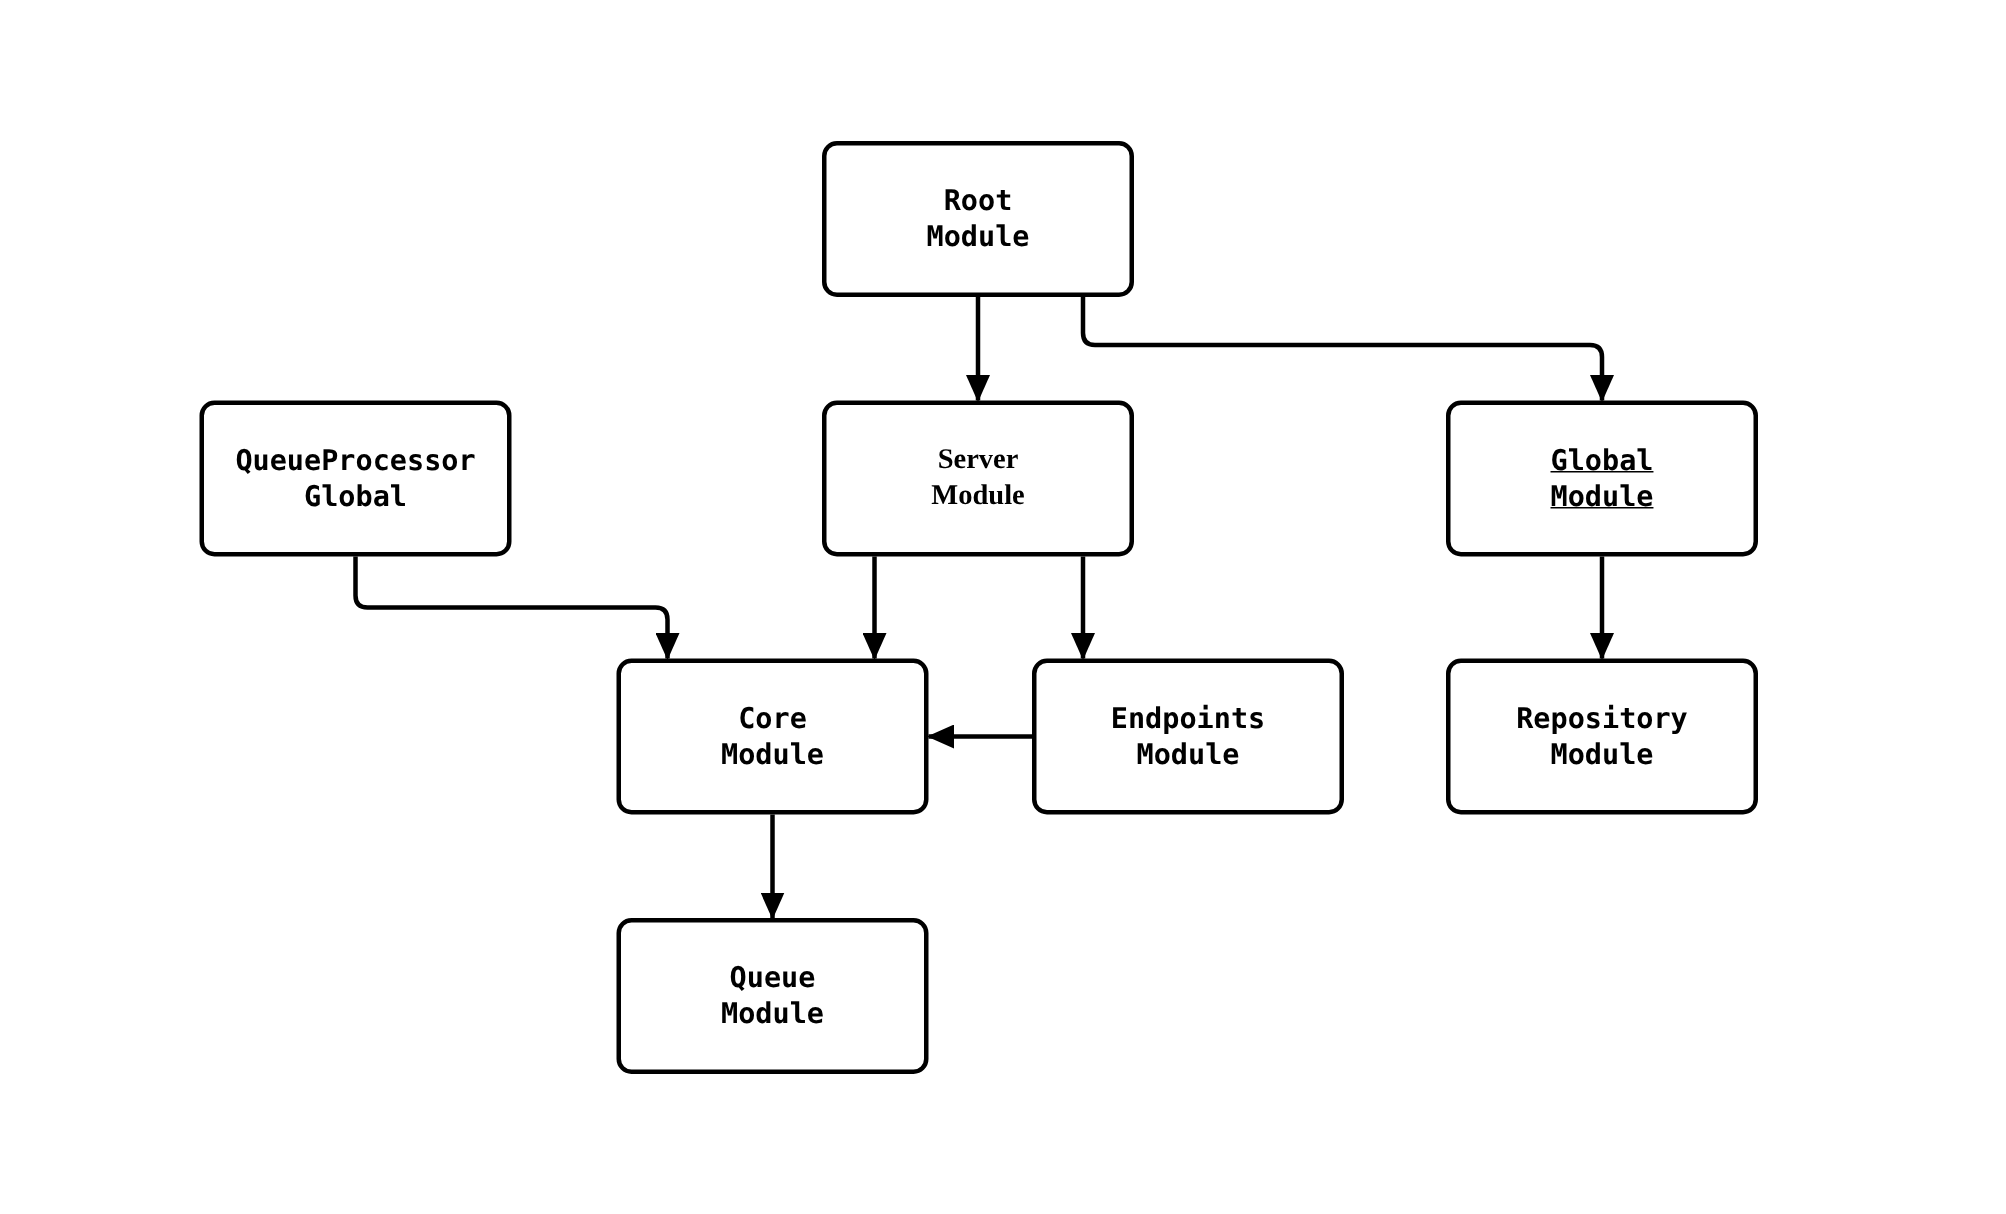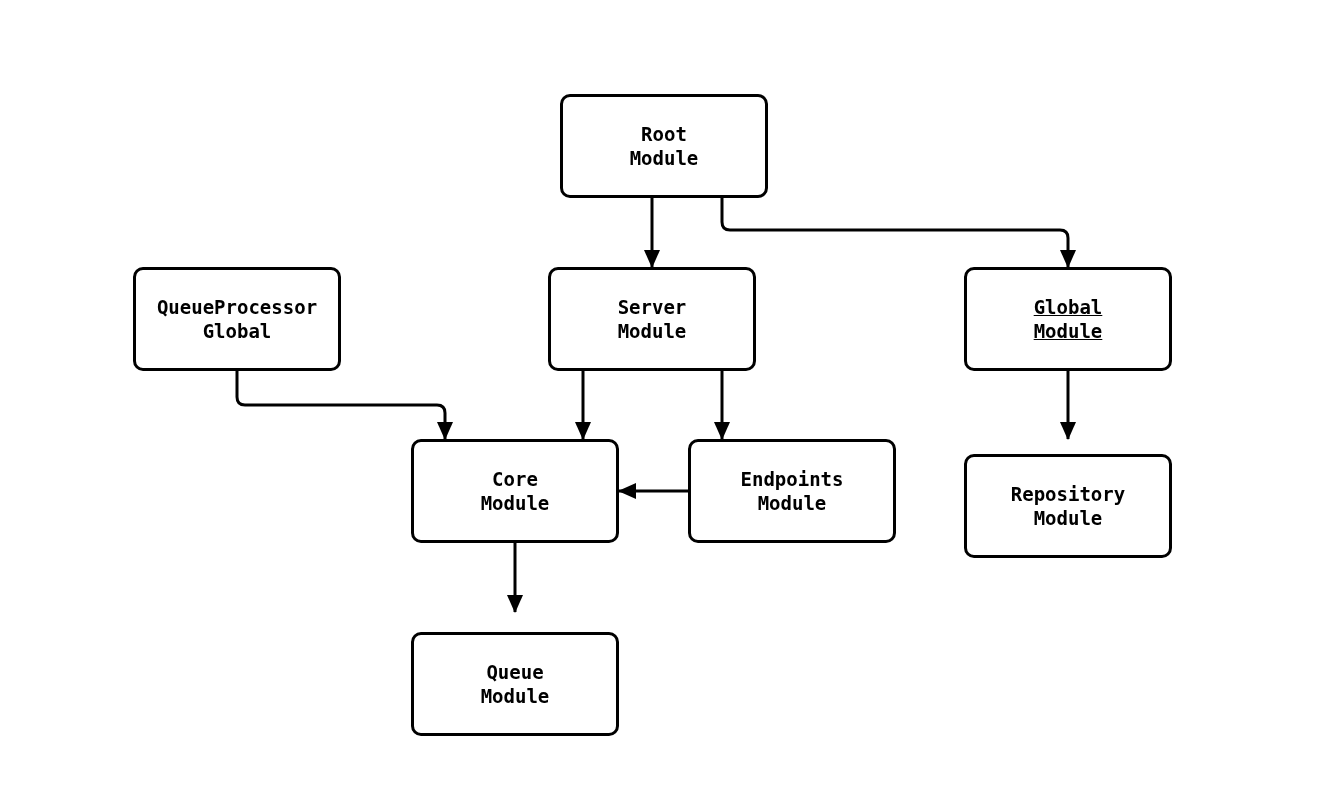--- a/index.html
+++ b/index.html
@@ -33,28 +33,28 @@
     display: flex;
     align-items: center;
     justify-content: center;
     text-align: center;
     font-size: 19px;
     font-weight: 700;
     line-height: 24px;
     color: #000000;
     white-space: pre-line;
   }
-  .n-root          { left: 560px; top: 94px; }
-  .n-server        { left: 548px; top: 267px; }
+  .n-root          { left: 548px; top: 94px; }
+  .n-server        { left: 548px; top: 267px; font-family: Liberation Serif, serif; }
   .n-queueprocessor{ left: 133px; top: 267px; }
   .n-global        { left: 964px; top: 267px; text-decoration: underline; }
   .n-core          { left: 411px; top: 439px; }
   .n-endpoints     { left: 688px; top: 439px; }
-  .n-repository    { left: 964px; top: 454px; }
-  .n-queue         { left: 411px; top: 612px; margin-top: 20px; }
+  .n-repository    { left: 964px; top: 439px; }
+  .n-queue         { left: 411px; top: 612px; }
   .edge {
     fill: none;
     stroke: #000000;
     stroke-width: 3;
   }
 </style>
 </head>
 <body>
 
 <div id="canvas">

